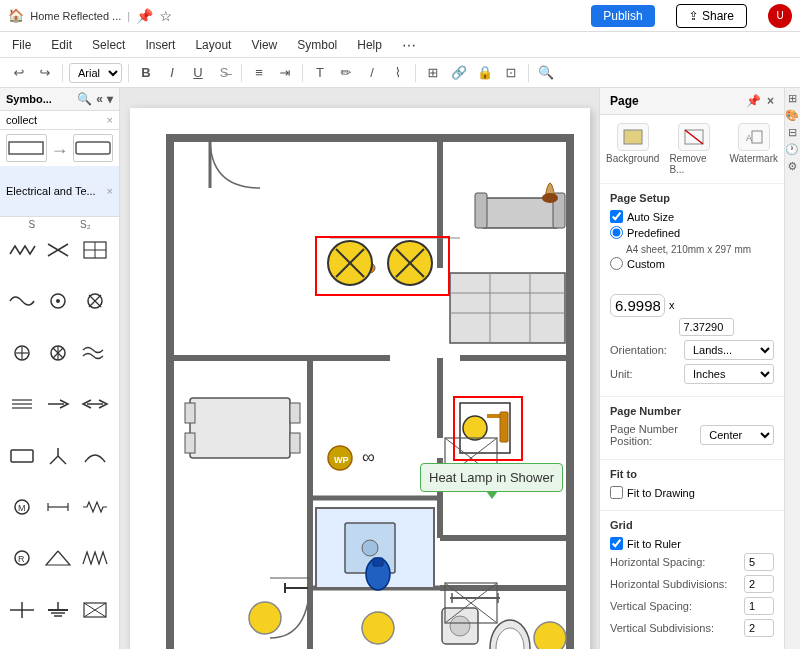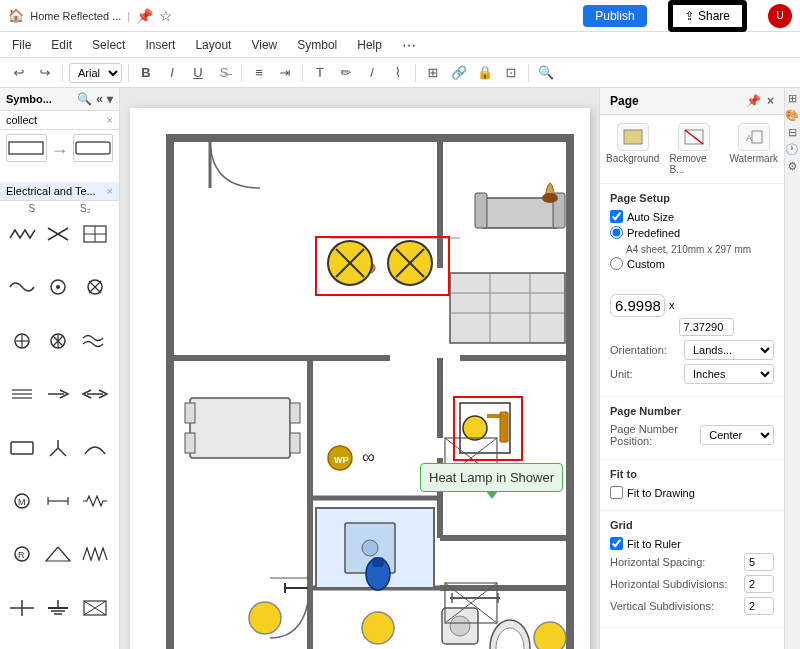--- a/index.html
+++ b/index.html
@@ -3,21 +3,21 @@
   <meta charset="utf-8">
   <style>
     * { box-sizing: border-box; margin: 0; padding: 0; }
     body { font-family: 'Segoe UI', Arial, sans-serif; font-size: 12px; background: #f0f0f0; overflow: hidden; width: 800px; height: 649px; }
 
     
     #topbar { display: flex; align-items: center; justify-content: space-between; background: #fff; border-bottom: 1px solid #ddd; padding: 4px 8px; height: 32px; }
     .topbar-left { display: flex; align-items: center; gap: 6px; font-size: 11px; color: #333; }
     .topbar-right { display: flex; align-items: center; gap: 21px; }
     .btn-publish { background: #1a73e8; color: #fff; border: none; border-radius: 4px; padding: 4px 12px; font-size: 12px; cursor: pointer; }
-    .btn-share { background: #fff; border: 5px solid #000000; border-radius: 4px; padding: 4px 12px; font-size: 12px; cursor: pointer; }
+    .btn-share { background: #fff; border: 1px solid #000000; border-radius: 4px; padding: 4px 12px; font-size: 12px; cursor: pointer; }
     .avatar { width: 24px; height: 24px; border-radius: 50%; background: #c00; display: flex; align-items: center; justify-content: center; color: #fff; font-size: 10px; }
 
     
     #menubar { display: flex; align-items: center; background: #fff; border-bottom: 1px solid #ddd; padding: 2px 8px; height: 26px; gap: 12px; font-size: 12px; color: #333; }
     .menu-item { cursor: pointer; padding: 2px 4px; }
 
     
     #toolbar { display: flex; align-items: center; background: #fff; border-bottom: 1px solid #ddd; padding: 2px 8px; height: 30px; gap: 4px; }
     .toolbar-btn { width: 22px; height: 22px; display: flex; align-items: center; justify-content: center; cursor: pointer; border: none; background: none; font-size: 13px; color: #555; border-radius: 3px; }
     .toolbar-divider { width: 1px; height: 18px; background: #ddd; margin: 0 2px; }
@@ -27,21 +27,21 @@
     #main { display: flex; height: calc(649px - 88px); }
 
     
     #left-panel { width: 120px; background: #fff; border-right: 1px solid #ddd; display: flex; flex-direction: column; }
     .panel-header { display: flex; align-items: center; justify-content: space-between; padding: 4px 6px; background: #f5f5f5; border-bottom: 1px solid #ddd; font-size: 11px; font-weight: bold; }
     .panel-header-icons { display: flex; gap: 4px; }
     .panel-icon { cursor: pointer; color: #555; font-size: 12px; }
     .collect-header { display: flex; align-items: center; justify-content: space-between; padding: 3px 6px; font-size: 11px; border-bottom: 1px solid #ddd; }
     .symbol-preview { display: flex; gap: 4px; padding: 4px 6px; }
     .symbol-box { width: 48px; height: 28px; border: 1px solid #ccc; background: #fff; border-radius: 2px; display: flex; align-items: center; justify-content: center; cursor: pointer; }
-    .elec-header { display: flex; align-items: center; justify-content: space-between; padding: 3px 6px; font-size: 11px; background: #e8f0fe; border-bottom: 1px solid #ddd; cursor: pointer; margin-top: 16px; }
+    .elec-header { display: flex; align-items: center; justify-content: space-between; padding: 19px 6px; font-size: 11px; background: #e8f0fe; border-bottom: 1px solid #ddd; cursor: pointer; }
     .symbol-grid { display: grid; grid-template-columns: repeat(3, 1fr); gap: 2px; padding: 4px 6px; flex: 1; overflow-y: auto; }
     .symbol-item { width: 32px; height: 28px; display: flex; align-items: center; justify-content: center; cursor: pointer; border: 1px solid transparent; border-radius: 2px; font-size: 16px; color: #333; }
     .symbol-row-labels { display: flex; justify-content: space-around; padding: 2px 6px; font-size: 10px; color: #666; }
 
     
     #canvas-area { flex: 1; background: #e8e8e8; position: relative; overflow: hidden; }
     #canvas { background: #fff; position: absolute; top: 20px; left: 10px; width: 460px; height: 580px; box-shadow: 2px 2px 8px rgba(0,0,0,0.2); }
 
     
     #right-panel { width: 185px; background: #fff; border-left: 1px solid #ddd; display: flex; flex-direction: column; overflow-y: auto; }
@@ -562,20 +562,24 @@
       </div>
       <div class="form-row">
         <label>Horizontal Spacing:</label>
         <input type="text" style="width: 30px; border: 1px solid rgb(204, 204, 204); border-radius: 3px; padding: 2px 4px; font-size: 11px;" value="5">
       </div>
       <div class="form-row">
         <label>Horizontal Subdivisions:</label>
         <input type="text" style="width: 30px; border: 1px solid rgb(204, 204, 204); border-radius: 3px; padding: 2px 4px; font-size: 11px;" value="2">
       </div>
       <div class="form-row">
+        <label>Vertical Spacing:</label>
+        <input type="text" style="width: 30px; border: 1px solid rgb(204, 204, 204); border-radius: 3px; padding: 2px 4px; font-size: 11px;" value="1">
+      </div>
+      <div class="form-row">
         <label>Vertical Subdivisions:</label>
         <input type="text" style="width: 30px; border: 1px solid rgb(204, 204, 204); border-radius: 3px; padding: 2px 4px; font-size: 11px;" value="2">
       </div>
     </div>
   </div>
 
   <div id="right-strip">
     <span class="strip-icon">⊞</span>
     <span class="strip-icon">🎨</span>
     <span class="strip-icon">⊟</span>

